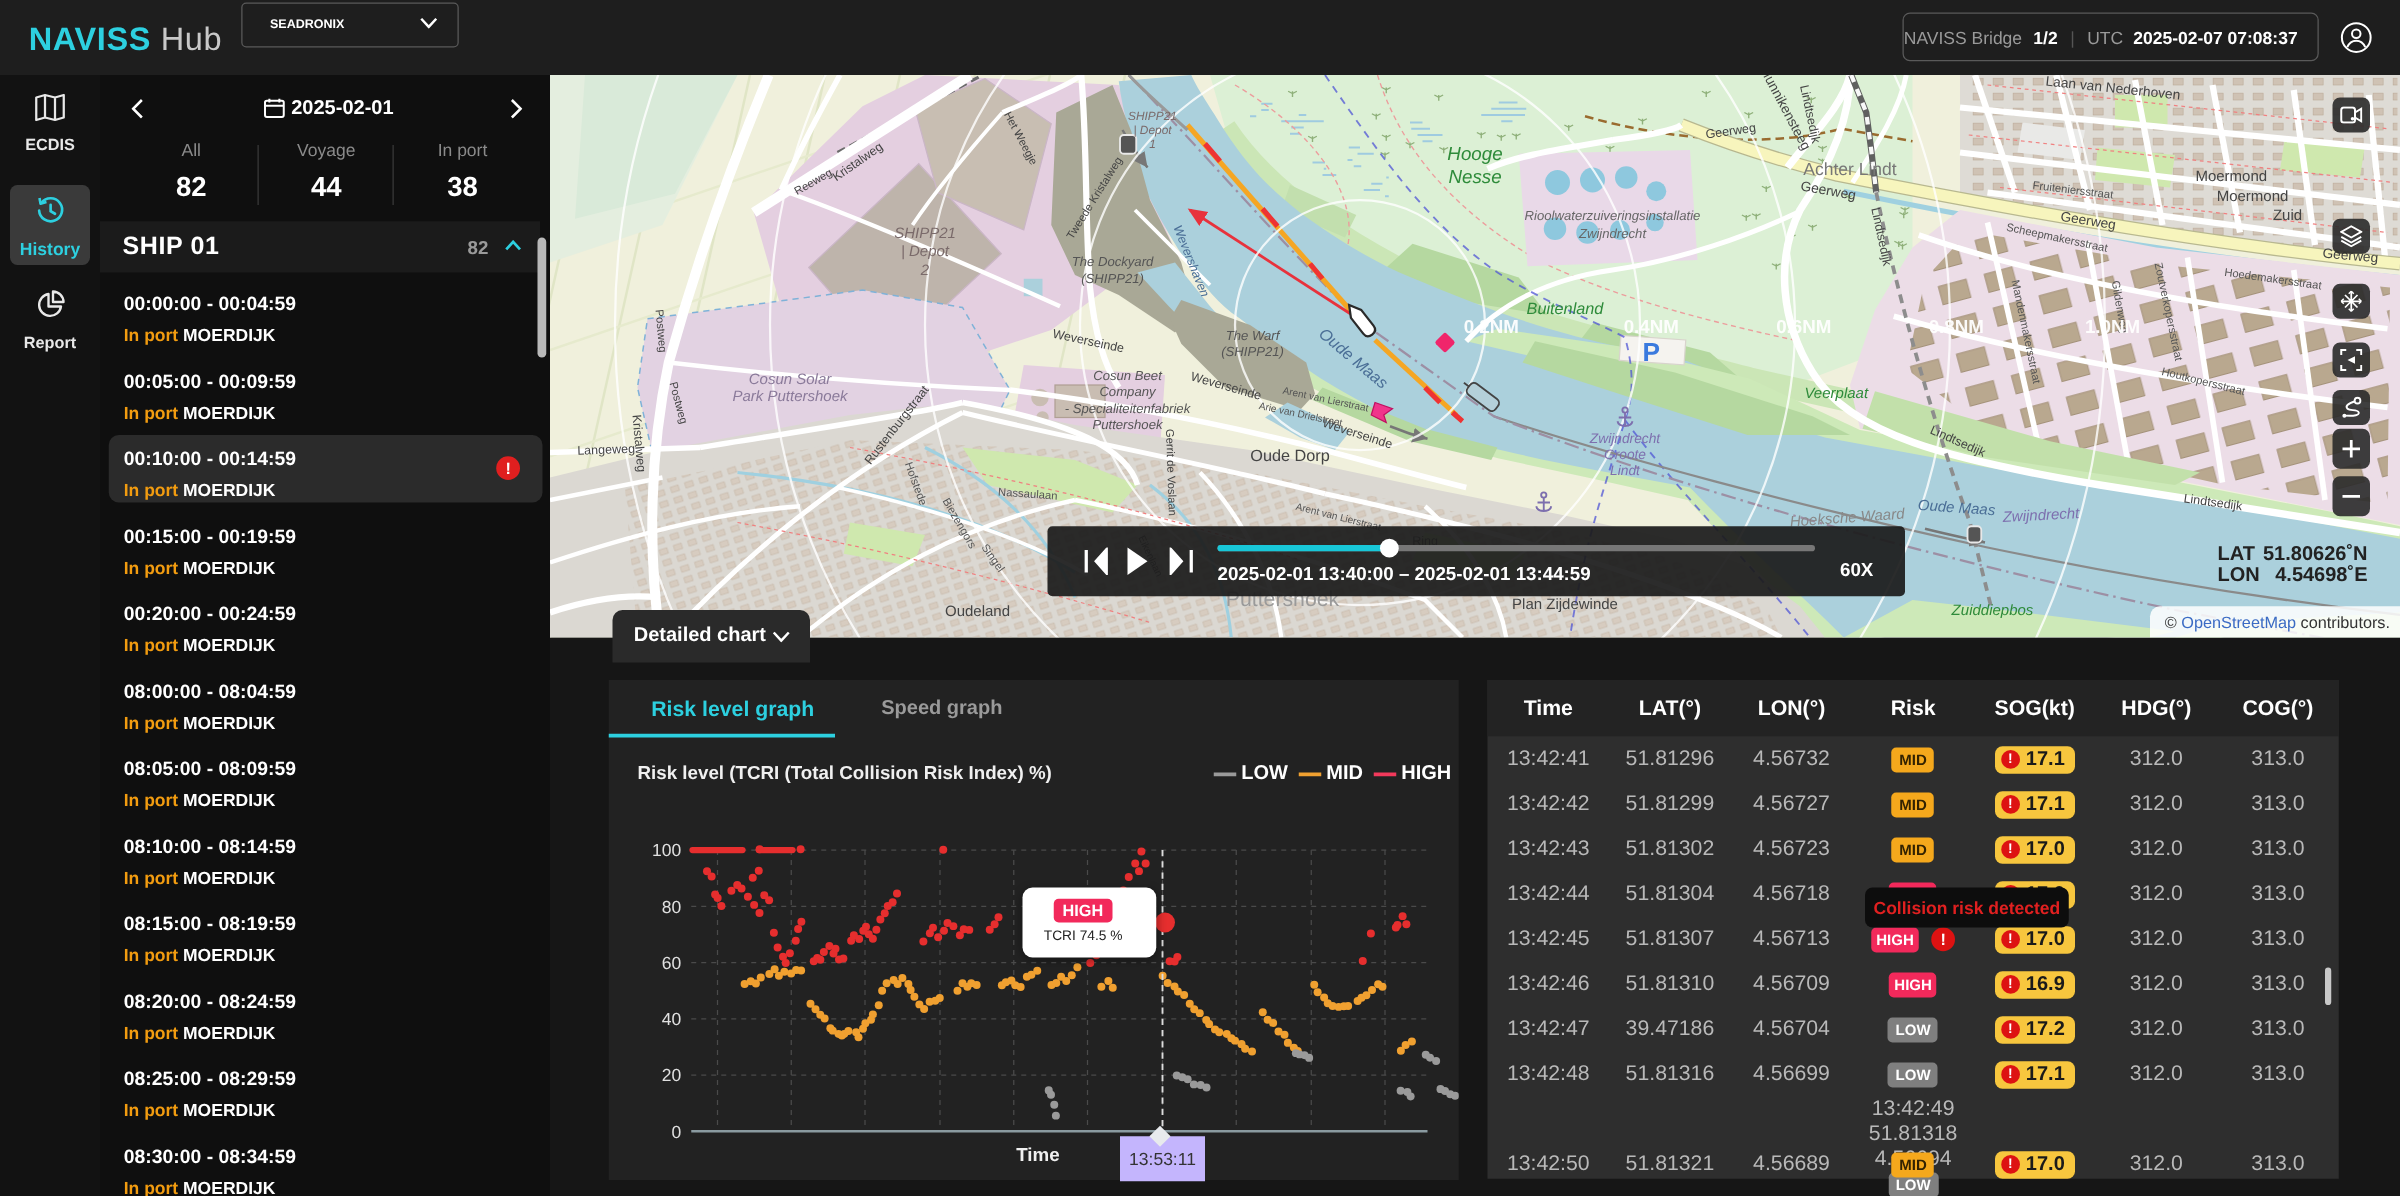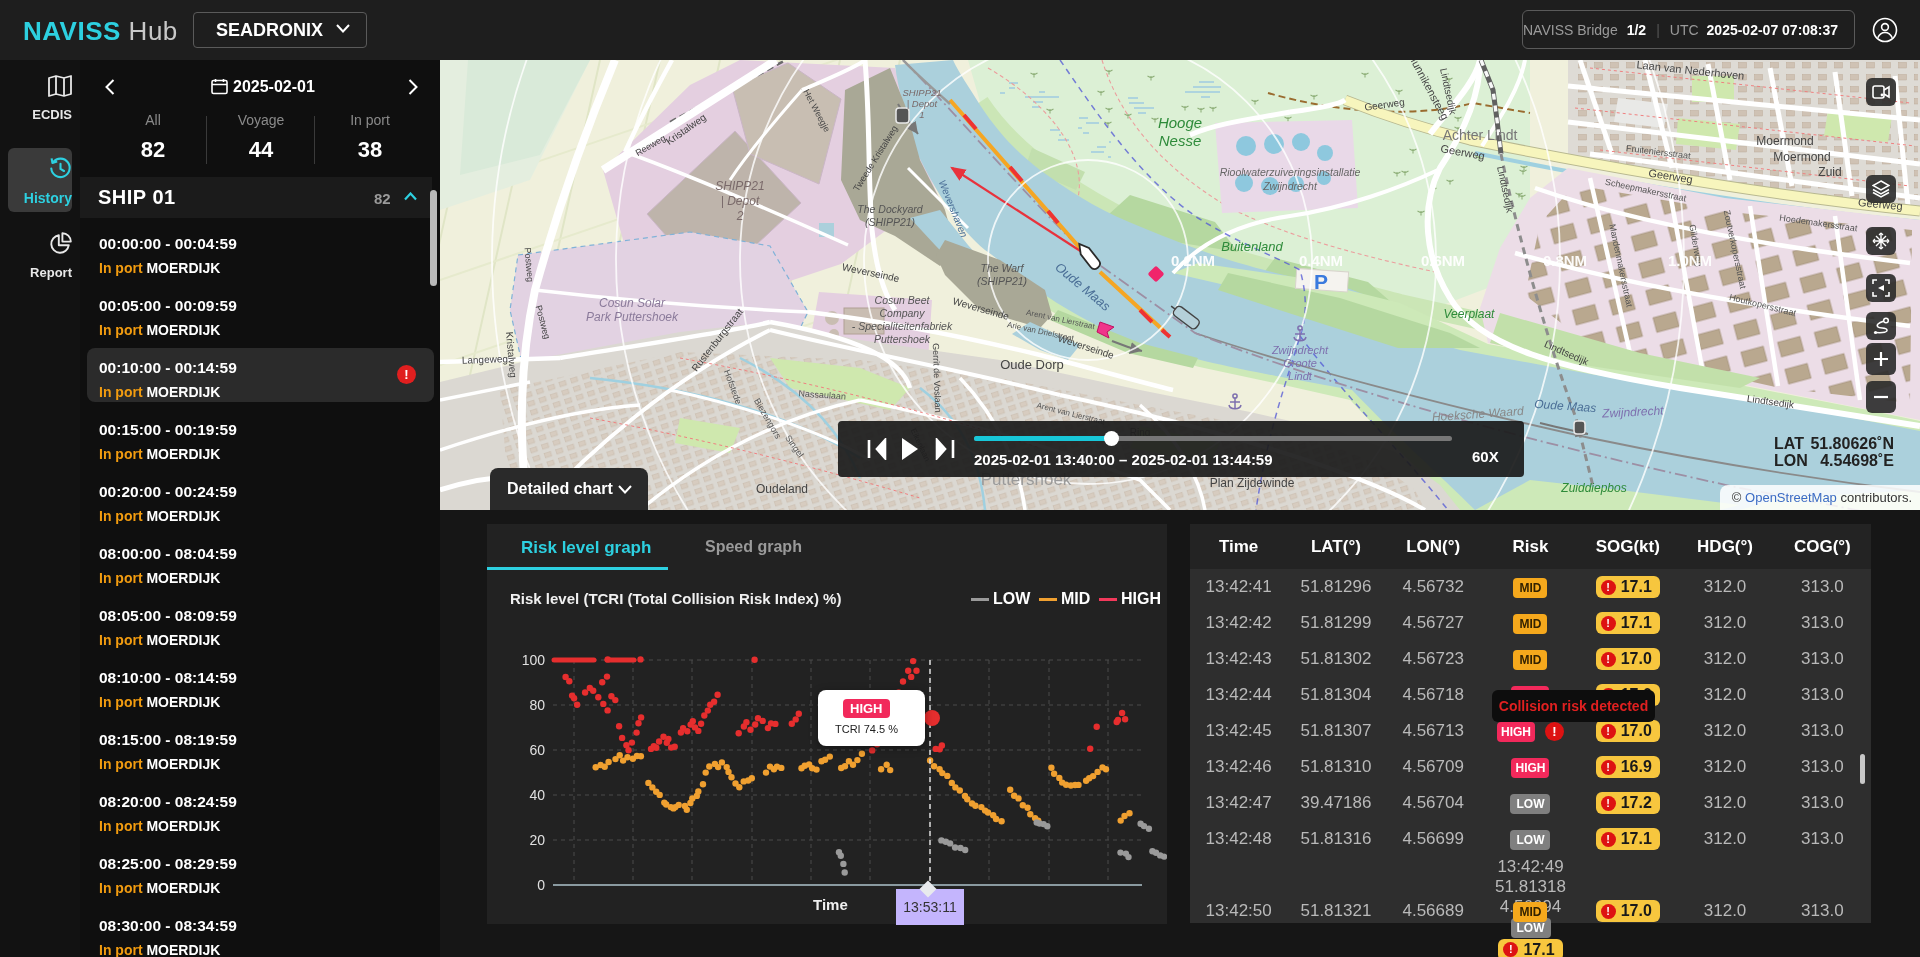--- a/index.html
+++ b/index.html
@@ -1,28 +1,28 @@
 <!DOCTYPE html>
 <html><head>
 <meta charset="utf-8">
 <style>
 * { margin:0; padding:0; box-sizing:border-box; }
 html,body { width:1920px; height:957px; background:#161616; font-family:"Liberation Sans", sans-serif; overflow:hidden; }
 #topbar { position:absolute; left:0; top:0; width:1920px; height:60px; background:#1e1e1e; z-index:30; }
 .logo { position:absolute; left:23px; top:16px; font-size:26px; letter-spacing:.5px; }
 .logo b { color:#2dd0e0; font-weight:700; }
 .logo span { color:#c8c8c8; font-weight:400; }
-.seldrop { position:absolute; left:193px; top:12px; width:174px; height:36px; border:1px solid #5a5a5a; border-radius:4px; color:#fff; font-size:18px; font-weight:700; line-height:34px; padding-left:22px; }
+.seldrop { position:absolute; left:193px; top:2px; width:174px; height:36px; border:1px solid #5a5a5a; border-radius:4px; color:#fff; font-size:10px; font-weight:700; line-height:34px; padding-left:22px; }
 .seldrop svg { position:absolute; right:16px; top:11px; }
 .topinfo { white-space:nowrap; position:absolute; left:1522px; top:10px; width:333px; height:39px; border:1px solid #5a5a5a; border-radius:6px; display:flex; align-items:center; font-size:14px; overflow:hidden; }
 .topinfo .g { color:#9a9a9a; }
 .topinfo .w { color:#fff; font-weight:700; }
 .avatar { position:absolute; left:1872px; top:17px; }
 #sidebar { position:absolute; left:0; top:60px; width:80px; height:897px; background:#121212; z-index:25; }
-.sbitem { position:absolute; left:8px; width:64px; text-align:right; color:#e8e8e8; }
+.sbitem { position:absolute; left:8px; width:64px; text-align:center; color:#e8e8e8; }
 .sbitem .lbl { font-size:13px; font-weight:700; margin-top:6px; }
 .sbactive { background:#3a3a3a; border-radius:6px; }
 #lpanel { position:absolute; left:80px; top:60px; width:360px; height:897px; background:#0f0f0f; z-index:25; }
 .datenav { position:absolute; top:17px; width:100%; height:20px; color:#fff; }
 .datenav .dtxt { position:absolute; left:231px; top:1px; font-size:16px; font-weight:700; }
 .stats { position:absolute; top:52px; left:0; width:360px; height:60px; }
 .stat { position:absolute; top:0; width:108px; text-align:center; }
 .stat .sl { color:#8a8a8a; font-size:14px; }
 .stat .sv { color:#fff; font-size:22px; font-weight:700; margin-top:9px; }
 .statsep { position:absolute; top:4px; width:1px; height:48px; background:#3a3a3a; }
@@ -32,21 +32,21 @@
 .scrollbar { position:absolute; left:350px; top:130px; width:7px; height:96px; background:#b9b9b9; border-radius:4px; }
 .litem { position:absolute; left:7px; width:347px; height:54px; }
 .litem .t { position:absolute; left:12px; top:11px; color:#fff; font-size:15.5px; font-weight:700; }
 .litem .p { position:absolute; left:12px; top:36px; font-size:14px; font-weight:700; color:#fff; }
 .litem .p b { color:#f29c10; font-weight:700; }
 .lsel { background:#2b2b2b; border-radius:8px; }
 .excl { position:absolute; left:310px; top:17px; width:19px; height:19px; border-radius:50%; background:#e01f1f; color:#fff; text-align:center; line-height:19px; font-size:13px; font-weight:700; }
 .mbtn { position:absolute; left:1426px; width:30px; height:28px; background:rgba(42,42,42,0.9); border-radius:6px; display:flex; align-items:center; justify-content:center; z-index:5; }
 .mbig { height:32px; }
 #mapwrap { position:absolute; left:440px; top:60px; width:1480px; height:450px; overflow:hidden; background:#eef0e0; }
-#bottom { position:absolute; left:440px; top:510px; width:1480px; height:396px; background:#161616; z-index:20; }
+#bottom { position:absolute; left:440px; top:530px; width:1480px; height:396px; background:#161616; z-index:20; }
 .dtab { position:absolute; left:50px; top:-42px; width:158px; height:42px; background:#2a2a2a; border-radius:8px 8px 0 0; color:#fff; font-size:16px; font-weight:700; line-height:42px; padding-left:17px; z-index:26; }
 #chartpanel { position:absolute; left:47px; top:14px; width:680px; height:400px; background:#222222; }
 #tablepanel { position:absolute; left:750px; top:14px; width:681px; height:399px; background:#2e2e2e; }
 .thead { position:absolute; left:0; top:0; width:681px; height:45px; background:#232323; display:flex; }
 .thead div { flex:1; text-align:center; line-height:45px; color:#fff; font-size:17px; font-weight:700; }
 .trow { position:absolute; left:0; width:681px; height:36px; display:flex; align-items:center; }
 .trow > div { flex:1; text-align:center; color:#b9b9b9; font-size:17px; }
 .badge { display:inline-block; border-radius:4px; font-weight:700; }
 .bmid { background:#f5a81c; color:#332200; font-size:12px; padding:3px 6px; }
 .bhigh { background:#f2295b; color:#fff; font-size:12px; padding:3px 4px; }

